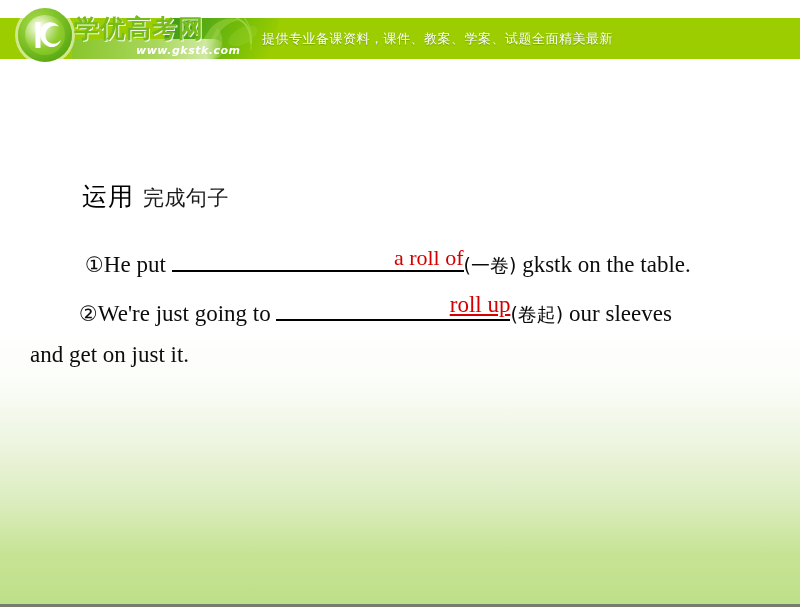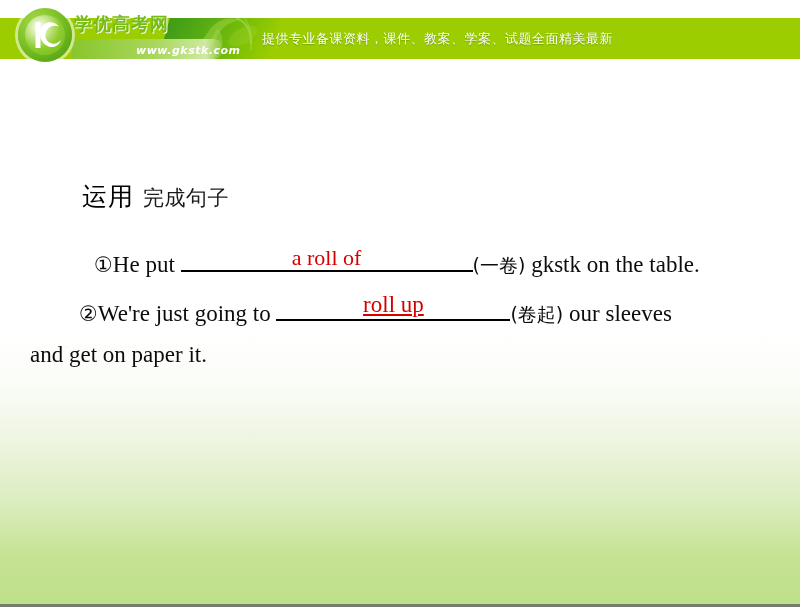--- a/index.html
+++ b/index.html
@@ -113,21 +113,21 @@
     left: 0;
     top: 0;
     width: 54px;
     height: 54px;
   }
   .logo-cn {
     position: absolute;
     left: 58px;
     top: 6px;
     font-family: "DejaVu Sans", sans-serif;
-    font-size: 18px;
+    font-size: 25px;
     font-weight: bold;
     color: #76bb1c;
     letter-spacing: 1px;
     text-shadow: 1px 1px 0 rgba(255,255,255,.9);
     white-space: nowrap;
   }
   .logo-url {
     position: absolute;
     left: 88px;
     top: 38px;
@@ -178,21 +178,21 @@
     letter-spacing: .5px;
   }
 
   .q-line {
     position: absolute;
     white-space: nowrap;
     font-size: 23px;
     line-height: 1.1;
     color: #0c0c0c;
   }
-  #q1 { left: 94px; top: 65px; }
+  #q1 { left: 85px; top: 65px; }
   #q2 { left: 79px; top: 112px; }
   #q3 { left: 30px; top: 162px; }
 
   .cjk {
     font-family: "DejaVu Sans", sans-serif;
     font-size: 19px;
   }
   .circ-num {
     font-family: "DejaVu Sans", sans-serif;
     font-size: 21px;
@@ -208,21 +208,21 @@
     color: #d80000;
     font-size: 23px;
   }
   .blank.b1 { width: 292px; height: 25px; }
   .blank.b2 { width: 234px; height: 27px; }
   .blank .ans {
     position: absolute;
     left: 0;
     right: 0;
     bottom: 1px;
-    text-align: center;
+    text-align: right;
     color: #d40000;
     white-space: nowrap;
   }
   .blank.b1 .ans { font-size: 22px; bottom: 0px; }
   .blank.b2 .ans { font-size: 23px; bottom: 2px; text-decoration: underline; }
 </style>
 </head>
 <body>
 
 <div id="slide">
@@ -261,16 +261,16 @@
     </div>
 
     <div class="q-line" id="q1">
       <span class="circ-num">①</span><span>He put </span><span class="blank b1"><span class="ans">a roll of</span></span><span class="cjk">(一卷)</span><span> gkstk on the table.</span>
     </div>
 
     <div class="q-line" id="q2">
       <span class="circ-num">②</span><span>We're just going to </span><span class="blank b2"><span class="ans">roll up</span></span><span class="cjk">(卷起)</span><span> our sleeves</span>
     </div>
 
-    <div class="q-line" id="q3">and get on paper it.</div>
+    <div class="q-line" id="q3">and get on just it.</div>
 
   </div>
 </div>
 
 </body></html>

